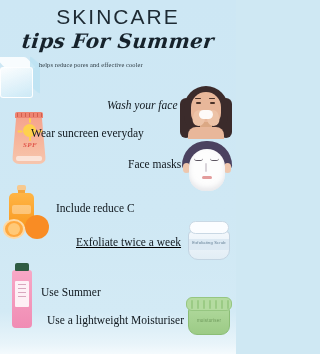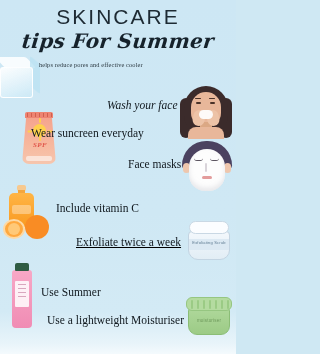--- a/index.html
+++ b/index.html
@@ -262,21 +262,21 @@
     <div class="neck"></div>
       <div class="body"></div>
     <div class="handL"></div>
       <div class="handR"></div>
       <div class="foam"></div>
   </div>
   <div class="tip" style="left:107px;top:99px;font-style:italic;">
     <div class="tip-text">Wash your face</div>
   </div>
 
-  <div class="icon spf" style="left:20px;top:112px;">
+  <div class="icon spf" style="left:10px;top:112px;">
     <div class="tube"></div>
     <div class="sun"></div>
     <div class="ray" style="left:18.5px;top:6px;"></div>
     <div class="ray" style="left:18.5px;top:24px;"></div>
     <div class="ray" style="left:9px;top:17px;transform:rotate(90deg);"></div>
     <div class="ray" style="left:29px;top:17px;transform:rotate(90deg);"></div>
     <div class="txt">SPF</div>
     <div class="band"></div>
     <div class="cap">
       <i style="left:2px;"></i>
@@ -309,21 +309,21 @@
   <div class="icon vitc" style="left:-3px;top:185px;">
     <div class="bcap"></div>
       <div class="bneck"></div>
     <div class="bottle"></div>
       <div class="blabel"></div>
     <div class="o1"></div>
       <div class="o2"></div>
       <div class="seg"></div>
   </div>
   <div class="tip" style="left:56px;top:202px;">
-    <div class="tip-text">Include vitamin C</div>
+    <div class="tip-text">Include reduce C</div>
   </div>
 
   <div class="icon scrub" style="left:186px;top:219px;">
     <div class="jar"></div>
       <div class="stripe"></div>
     <div class="lbl">Exfoliating Scrub</div>
     <div class="lid"></div>
   </div>
   <div class="tip" style="left:76px;top:236px;text-decoration:underline;">
     <div class="tip-text">Exfoliate twice a week</div>

